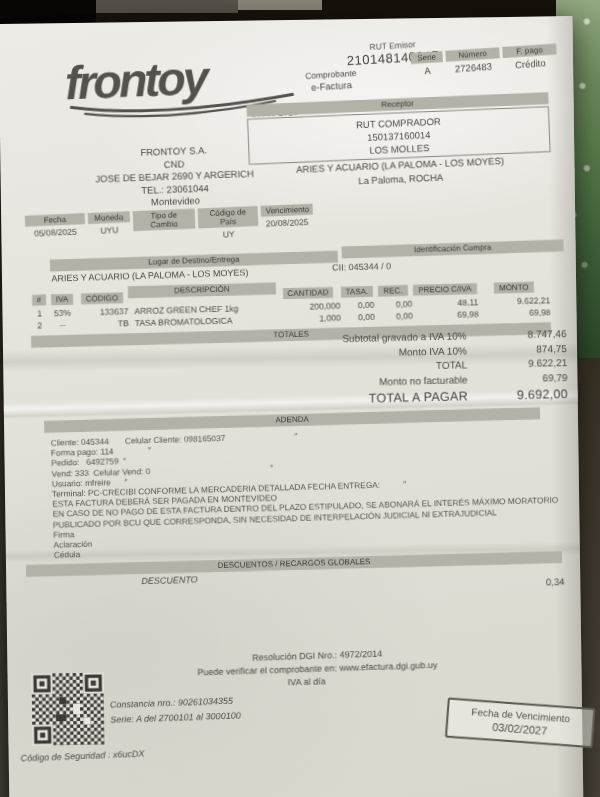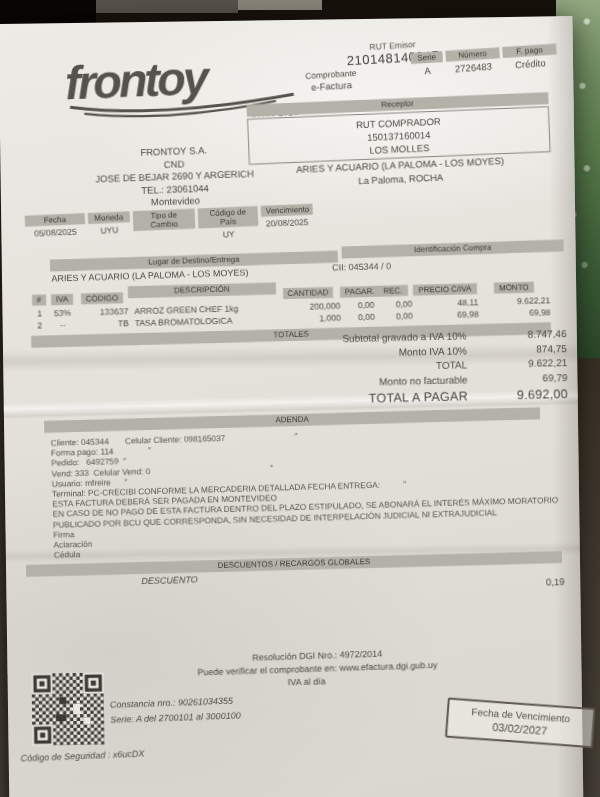--- a/index.html
+++ b/index.html
@@ -220,21 +220,21 @@
 
     <div class="items">
       <div class="igrid">
         <div class="h"><span class="chip">#</span></div>
         <div class="h"><span class="chip">IVA</span></div>
         <div class="h"><span class="chip">CÓDIGO</span></div>
         <div class="h">
             <span class="barchip">DESCRIPCIÓN</span>
           </div>
         <div class="h"><span class="chip">CANTIDAD</span></div>
-        <div class="h"><span class="chip">PAGAR.</span></div>
+        <div class="h"><span class="chip">TASA.</span></div>
         <div class="h"><span class="chip">REC.</span></div>
         <div class="h"><span class="chip">PRECIO C/IVA</span></div>
         <div class="h"><span class="chip">MONTO</span></div>
 
         <div class="cell ac">1</div>
         <div class="cell ac">53%</div>
         <div class="cell ar">133637</div>
         <div class="cell al">ARROZ GREEN CHEF 1kg</div>
         <div class="cell ar">200,000</div>
         <div class="cell ar">0,00</div>
@@ -292,21 +292,21 @@
         <div class="aline pre">PUBLICADO POR BCU QUE CORRESPONDA, SIN NECESIDAD DE INTERPELACIÓN JUDICIAL NI EXTRAJUDICIAL</div>
         <div class="aline pre">Firma</div>
         <div class="aline pre">Aclaración</div>
         <div class="aline pre">Cédula</div>
       </div>
     </div>
 
     <div class="descuentos">
       <div class="barchip">DESCUENTOS / RECARGOS  GLOBALES</div>
       <div class="desc-label">DESCUENTO</div>
-      <div class="desc-val">0,19</div>
+      <div class="desc-val">0,34</div>
     </div>
 
     <div class="footer">
       <div class="f-center f-res">Resolución DGI Nro.: 4972/2014</div>
       <div class="f-center f-ver">Puede verificar el comprobante en: www.efactura.dgi.gub.uy</div>
       <div class="f-iva">IVA al día</div>
 
       <svg class="qr" viewBox="0 0 42 42">
         <defs>
           <pattern id="qrp" width="4" height="4" patternUnits="userSpaceOnUse">

